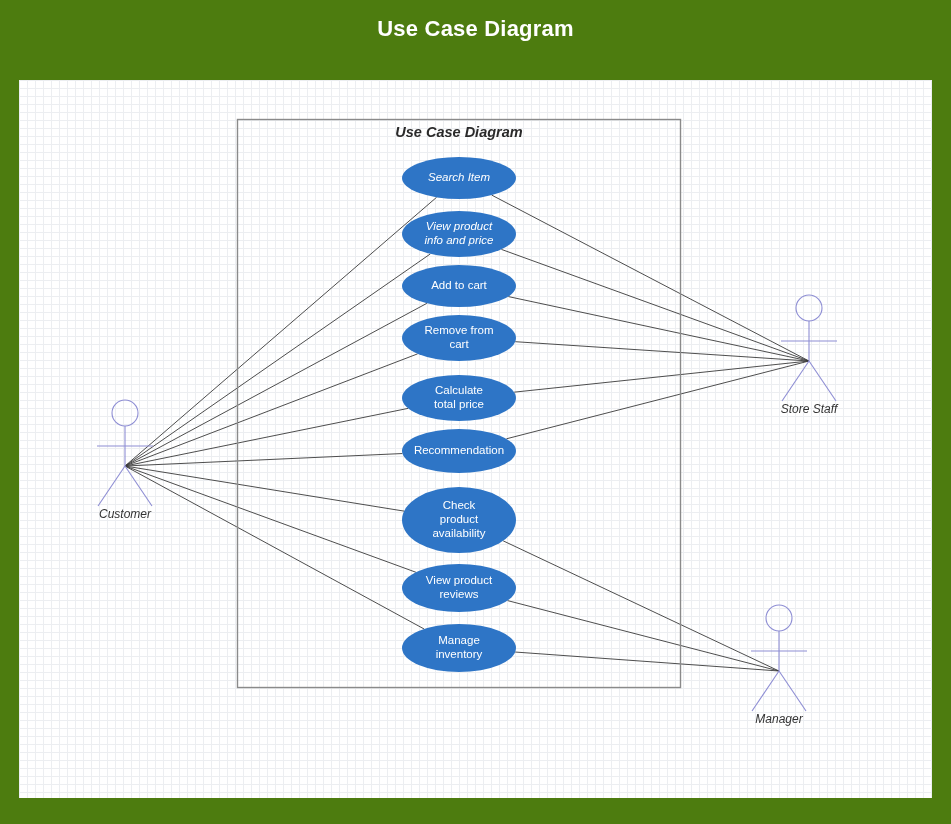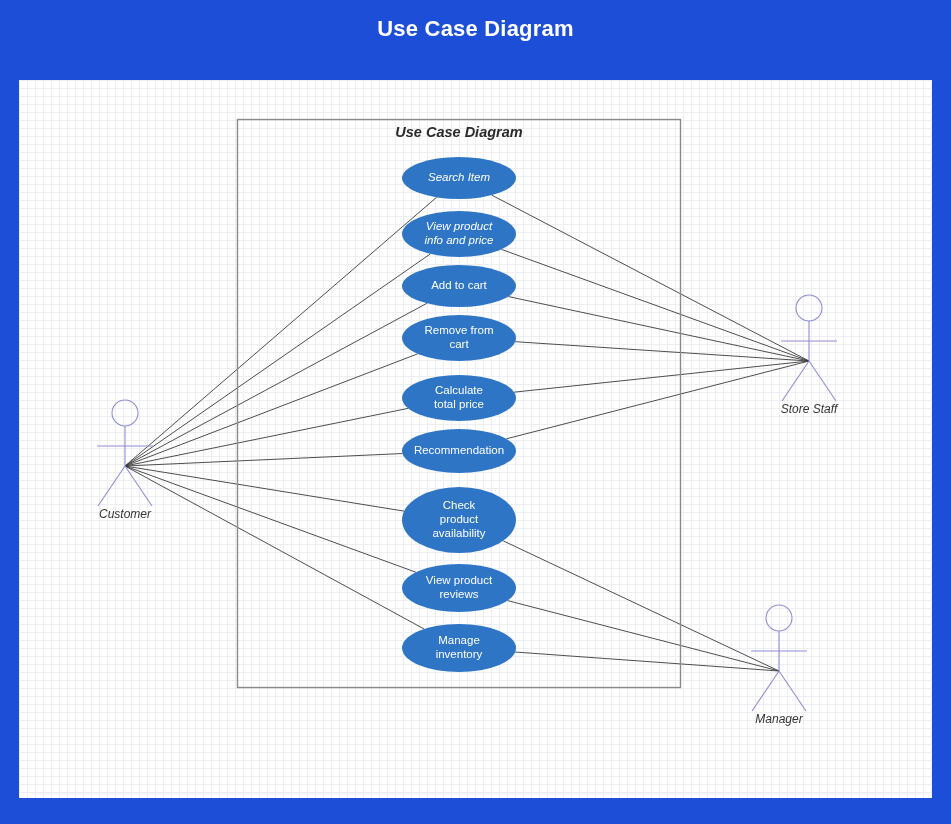--- a/index.html
+++ b/index.html
@@ -7,21 +7,21 @@
   html, body {
     margin: 0; padding: 0;
     width: 951px; height: 824px;
     background: #262626;
     font-family: "Liberation Sans", sans-serif;
     overflow: hidden;
   }
   #app {
     position: relative;
     width: 951px; height: 824px;
-    background: #1d4ed8;
+    background: #4d7c0f;
   }
   #page-title {
     position: absolute;
     left: 0; top: 16px;
     width: 951px;
     text-align: center;
     color: #ffffff;
     font-size: 22px;
     font-weight: bold;
     letter-spacing: 0.2px;

